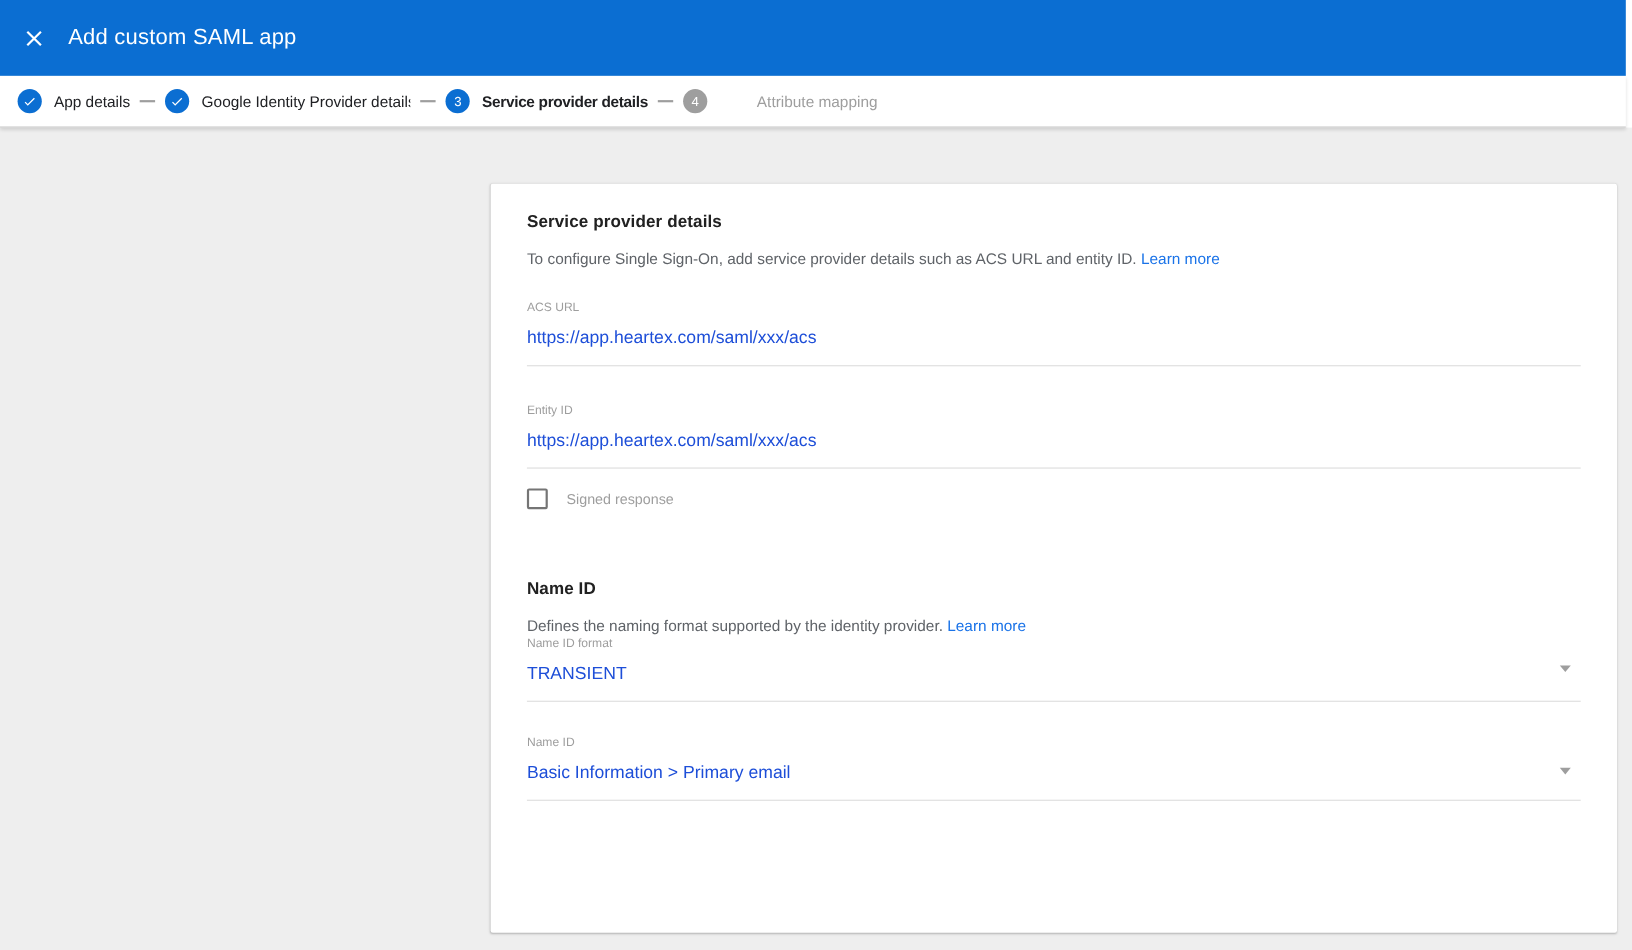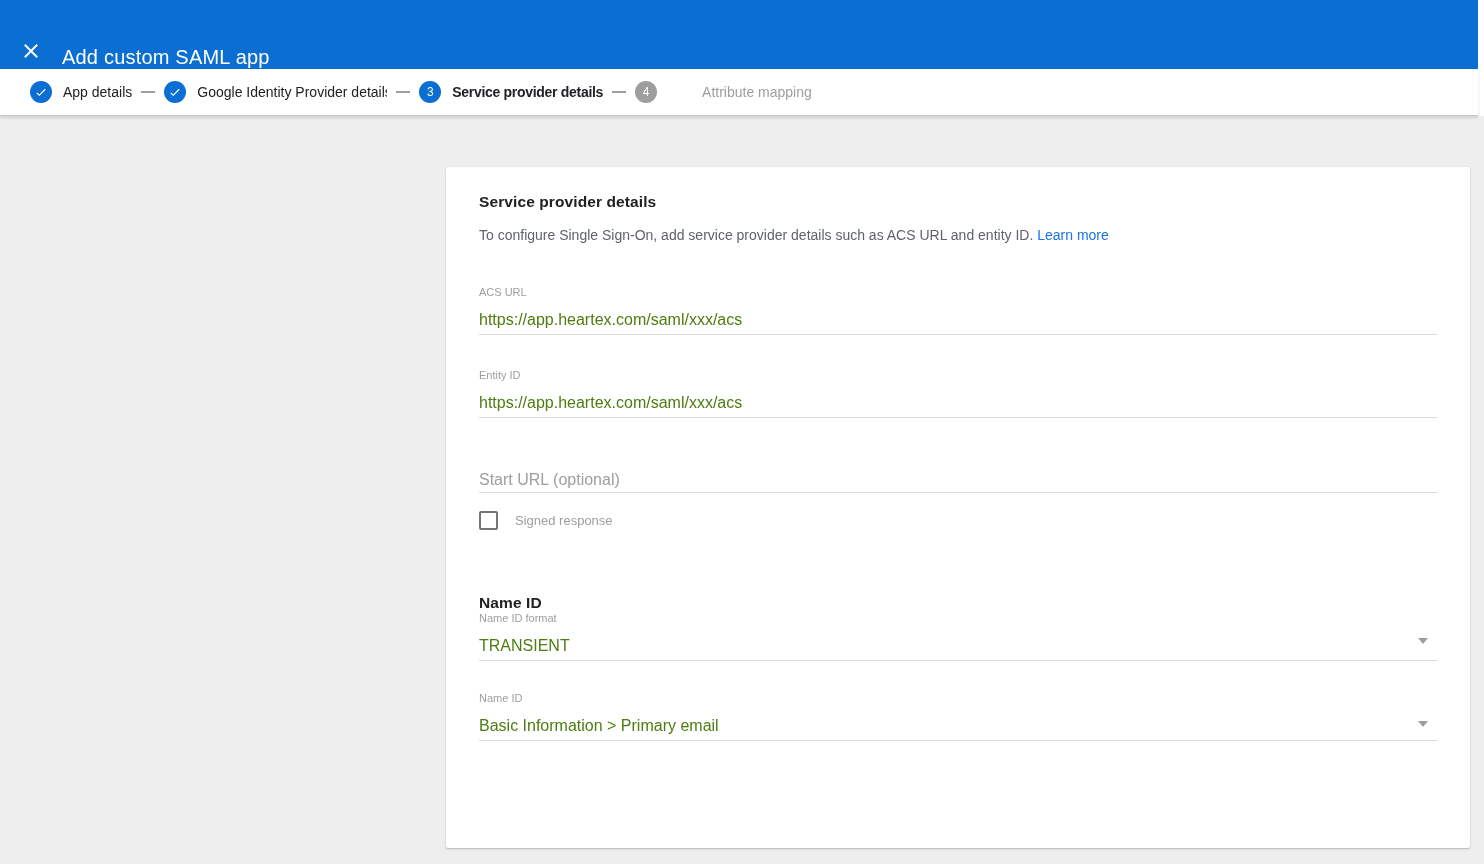--- a/index.html
+++ b/index.html
@@ -1,48 +1,48 @@
 <!DOCTYPE html>
 <html style="--header_blue: #0b6ed2; --link_blue: #1a73e8; --pending_gray: #9e9e9e; --background_gray: #eeeeee;"><head>
 <meta charset="utf-8">
 <style>
   * { margin:0; padding:0; box-sizing:border-box; }
   html,body { width:1484px; height:864px; overflow:hidden; background:#fff;
     font-family:"Liberation Sans", sans-serif; }
   .topbar { position:absolute; left:0; top:0; width:1478px; height:69px;
-    background:var(--header_blue); display:flex; align-items:flex-end; }
+    background:var(--header_blue); display:flex; align-items:center; }
   .close { background:none; border:none; width:36px; height:36px; margin-left:13px;
     display:flex; align-items:center; justify-content:center; cursor:pointer; }
   .title { color:#fff; font-size:20px; font-weight:400; margin-left:13px; letter-spacing:0.2px; }
   .stepper { position:absolute; left:0; top:69px; width:1478px; height:47px; background:#fff;
     border-bottom:1px solid #c6c6c6; box-shadow:0 2px 3px rgba(0,0,0,0.12);
-    display:flex; align-items:center; padding-left:30px; z-index:2; }
+    display:flex; align-items:center; padding-left:16px; z-index:2; }
   .step { display:flex; align-items:center; }
   .circle { width:22px; height:22px; border-radius:50%; margin-right:11px; flex:none;
     display:flex; align-items:center; justify-content:center;
     color:#fff; font-size:12px; }
   .circle.blue { background:var(--header_blue); }
   .circle.gray { background:#9e9e9e; }
   .slabel { font-size:14px; color:#202124; white-space:nowrap; }
   .slabel.clip { max-width:190px; overflow:hidden; }
   .slabel.active { font-weight:700; letter-spacing:-0.3px; }
   .slabel.pending { color:#9e9e9e;margin-left:34px; }
   .dash { width:14px; height:1.5px; background:#9e9e9e; margin:0 9px; flex:none; }
   .content { position:absolute; left:0; top:116px; width:1484px; height:748px; background:#eeeeee; }
   .scroll-strip { position:absolute; right:0; top:0; width:6px; height:116px; background:#fff; }
   .card { position:absolute; left:446px; top:51px; width:1024px; height:681px; background:#fff;
     border-radius:2px; box-shadow:0 1px 2px rgba(0,0,0,0.25); padding:26px 33px 0 33px; }
   h2 { font-size:15.5px; font-weight:700; color:#212121; letter-spacing:0.1px; }
   .desc { margin-top:15px; font-size:14px; color:#5f6368; line-height:19px; }
   .learn { color:var(--link_blue); text-decoration:none; cursor:pointer;text-align:right; }
   .field label { display:block; font-size:11px; color:#9e9e9e; line-height:13px; }
-  .field .value { position:relative; font-size:16px; color:#4d7c0f; line-height:22px; margin-top:10px;
-    padding-bottom:3px; border-bottom:1px solid #dcdcdc; }
+  .field .value { position:relative; font-size:16px; color:#1d4ed8; line-height:22px; margin-top:10px;
+    padding-bottom:13px; border-bottom:1px solid #dcdcdc; }
   .field .value.ph { color:#9e9e9e; }
-  .f1 { margin-top:41px; }
+  .f1 { margin-top:29px; }
   .f2 { margin-top:34px; }
   .f3 { margin-top:51px; }
   .f3 .value { margin-top:0; padding-bottom:1px; }
   .g4 { }
   .g5 { margin-top:31px; }
   .g5 .arrow { top:6px; }
   .checkrow { margin-top:18px; display:flex; align-items:center; }
   .checkbox { width:19px; height:19px; border:2px solid #757575; border-radius:2px;
     background:#fff; flex:none; cursor:pointer; }
   .checklabel { font-size:13px; color:#9e9e9e; margin-left:17px; }
@@ -104,30 +104,28 @@
       <div class="field f1">
         <label>ACS URL</label>
         <div class="value">https://app.heartex.com/saml/xxx/acs</div>
       </div>
 
       <div class="field f2">
         <label>Entity ID</label>
         <div class="value">https://app.heartex.com/saml/xxx/acs</div>
       </div>
 
-      <div class="field f3">
-        <div class="value ph">Start URL (optional)</div>
-      </div>
 
       <div class="checkrow">
         <span class="checkbox"></span>
         <span class="checklabel">Signed response</span>
       </div>
 
       <h2 class="h2b">Name ID</h2>
+      <p class="desc"><span>Defines the naming format supported by the identity provider.</span> <a class="learn">Learn more</a></p>
 
       <div class="field g4">
         <label>Name ID format</label>
         <div class="value"><span>TRANSIENT</span><span class="arrow"></span></div>
       </div>
 
       <div class="field g5">
         <label>Name ID</label>
         <div class="value"><span>Basic Information &gt; Primary email</span><span class="arrow"></span></div>
       </div>

